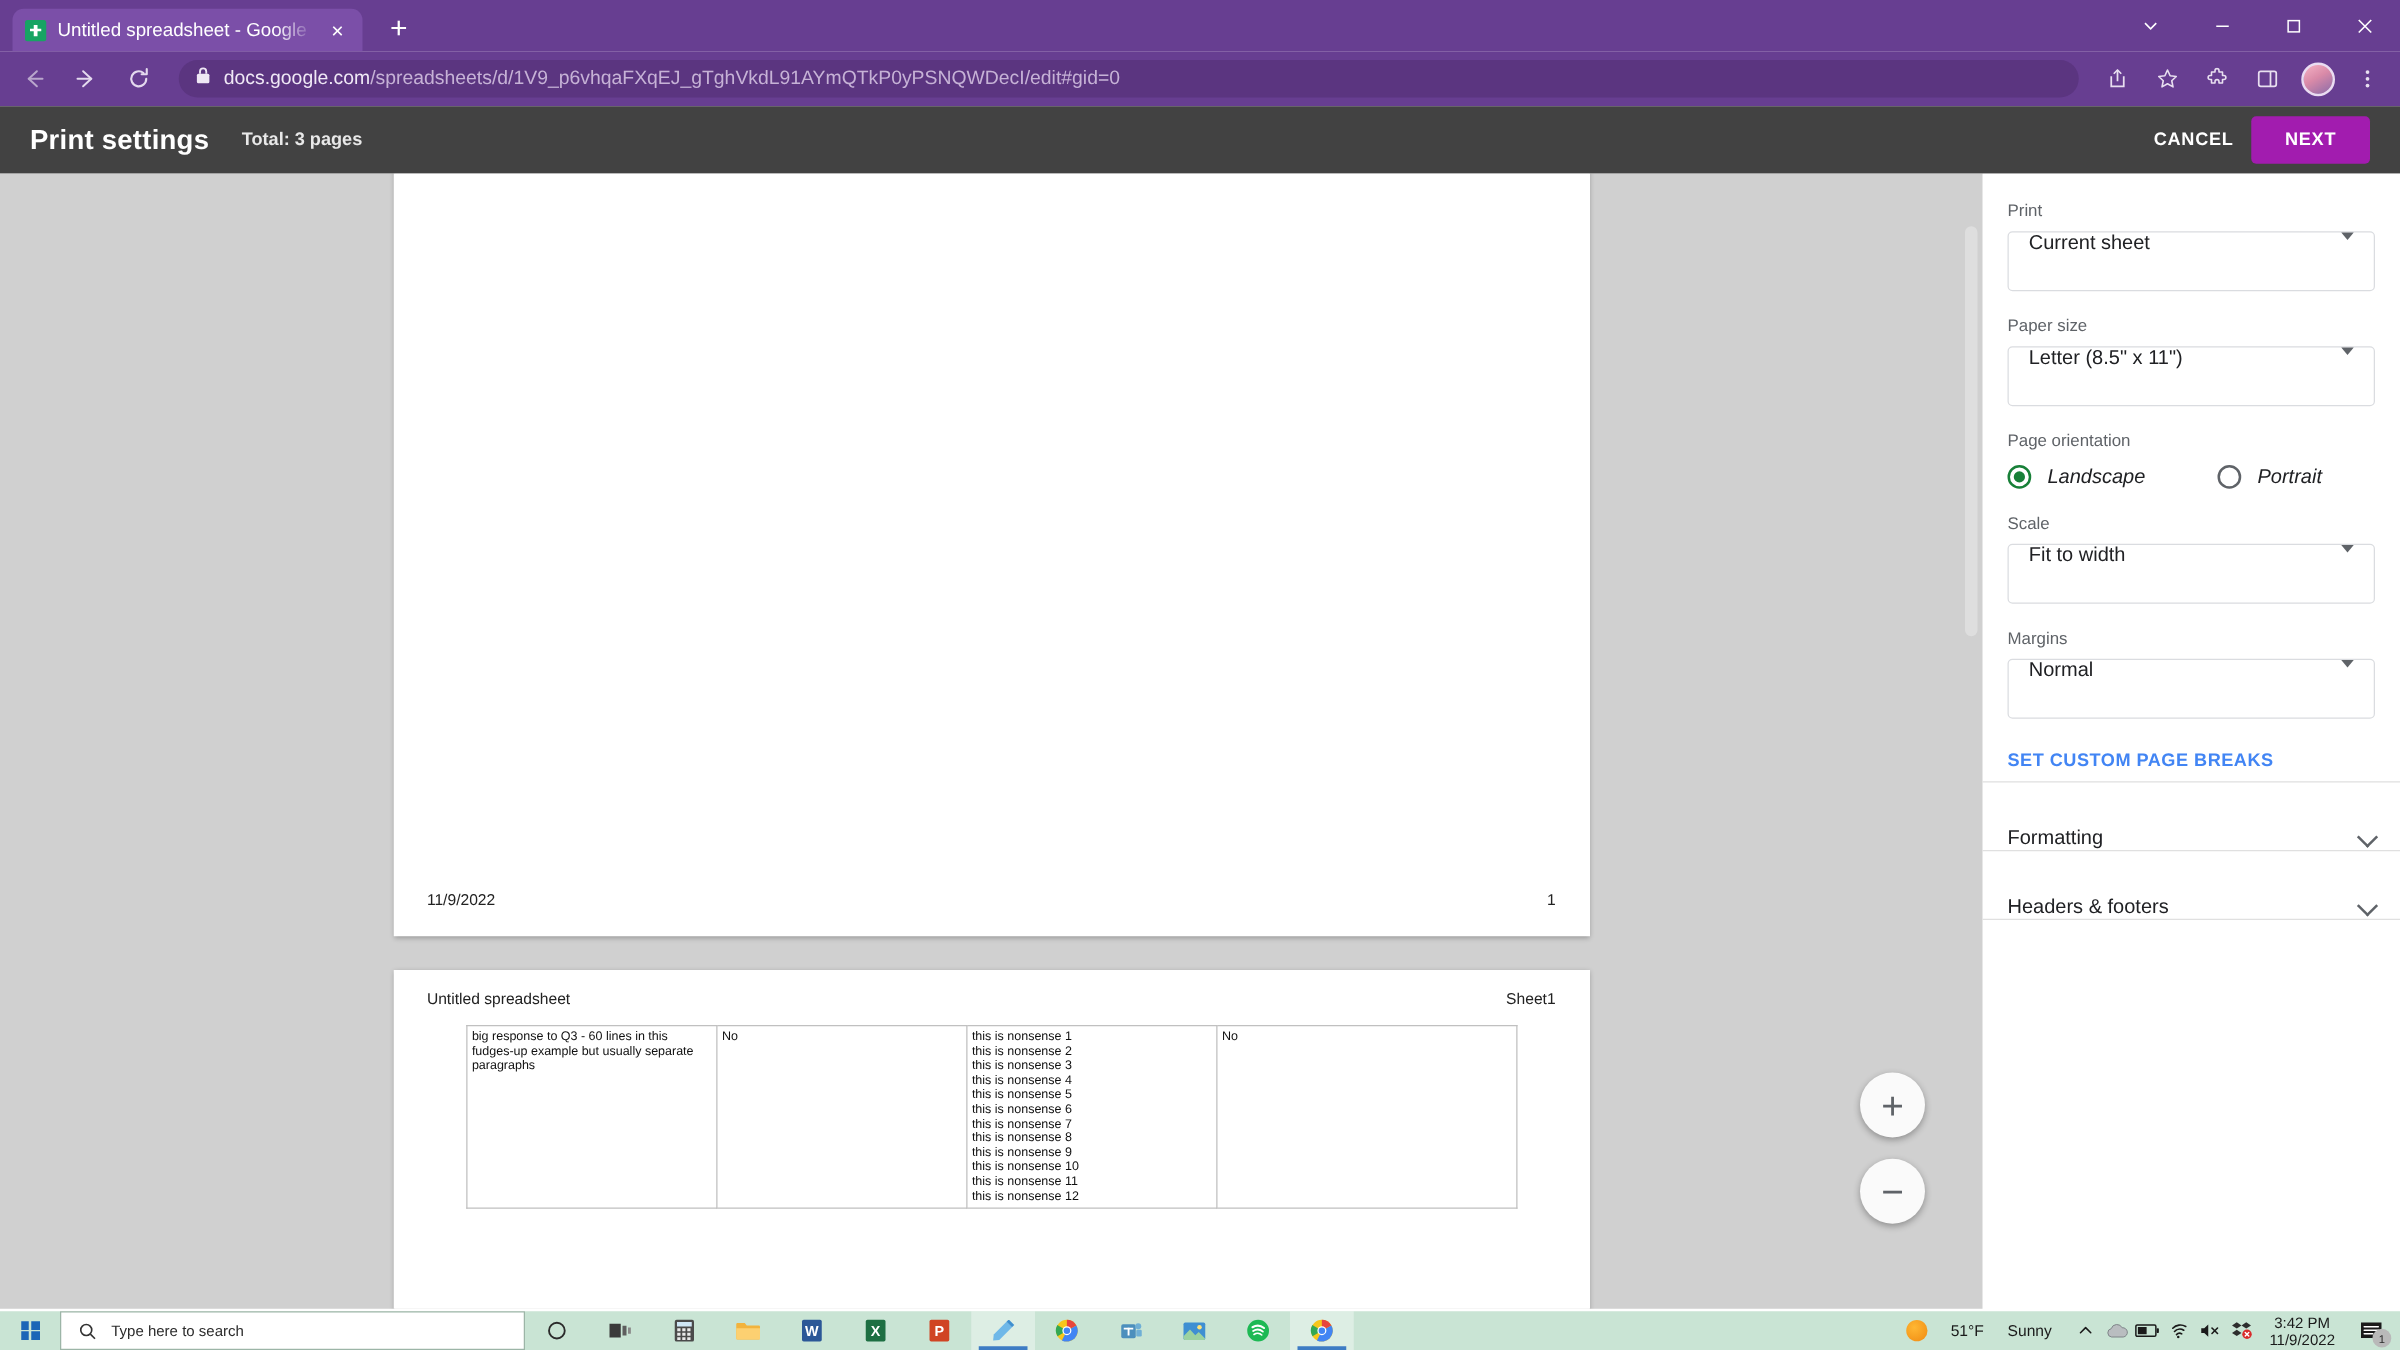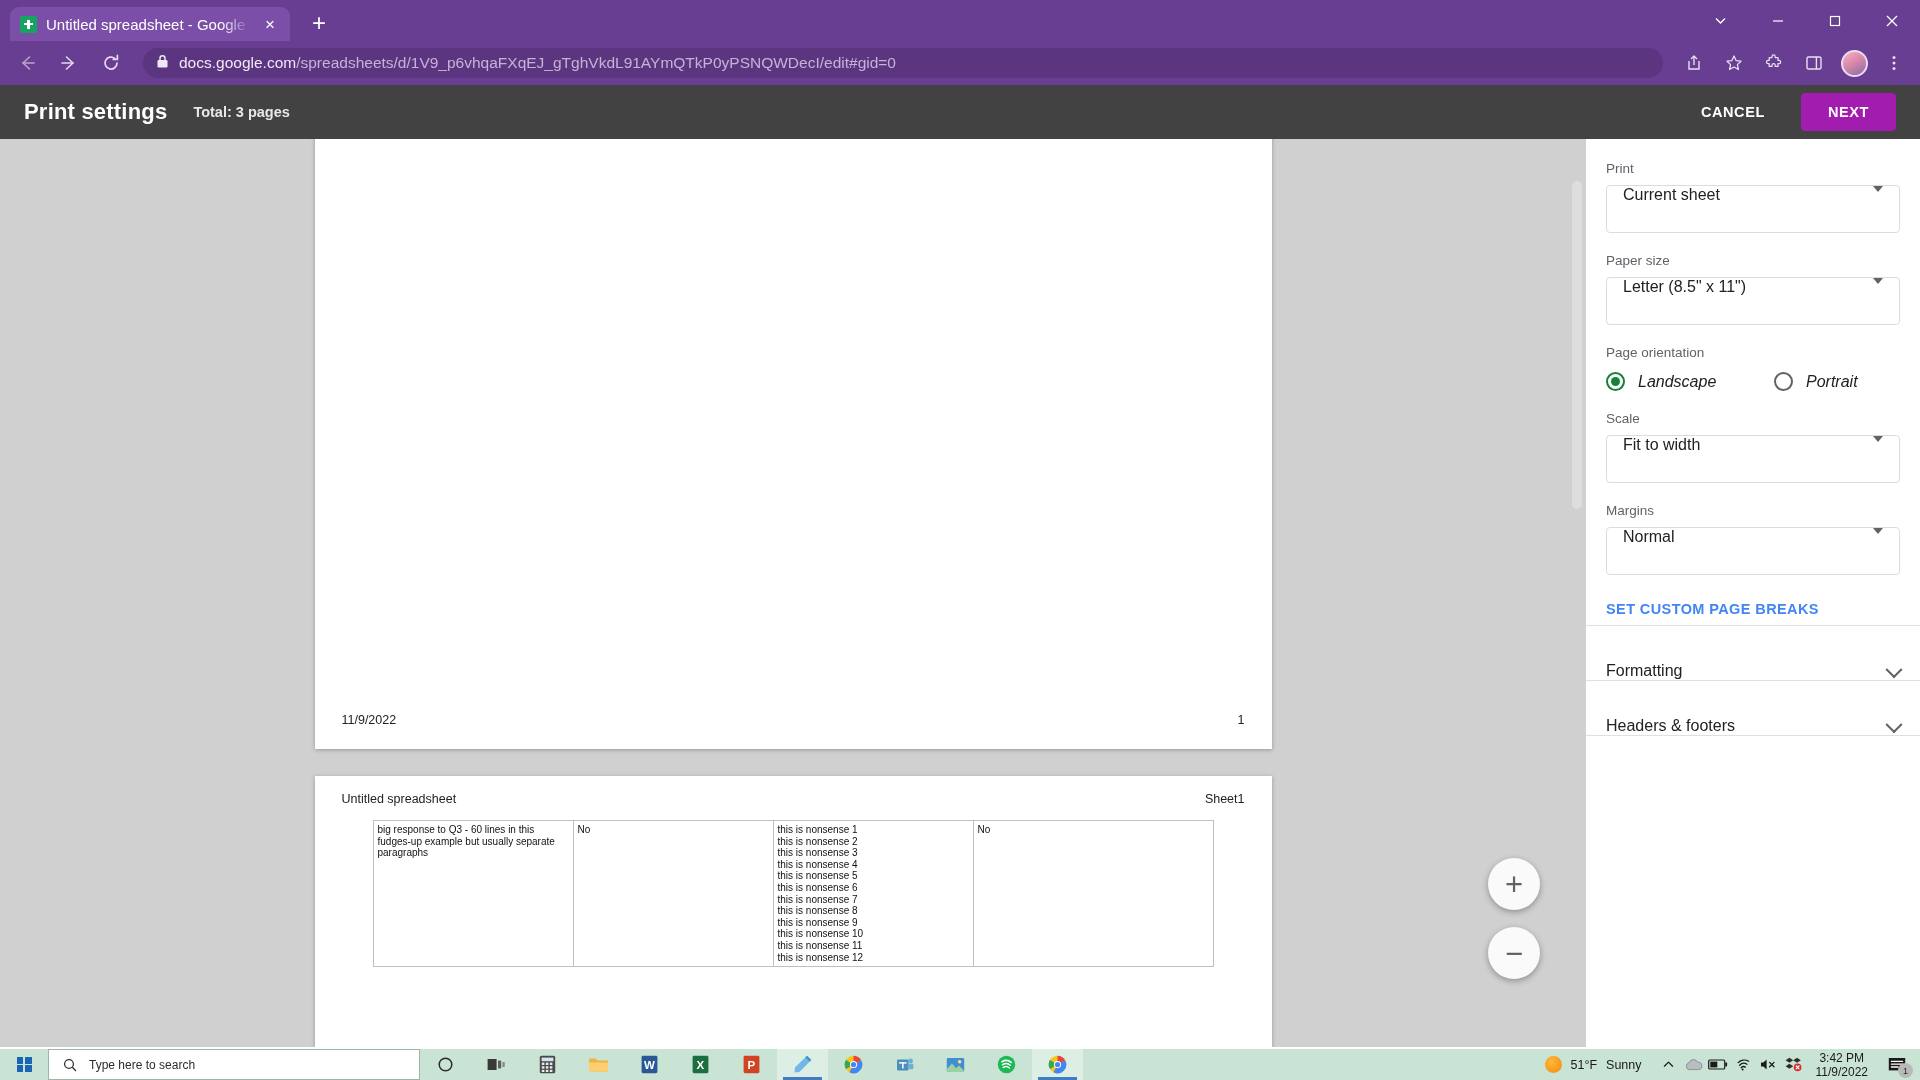--- a/index.html
+++ b/index.html
@@ -143,21 +143,20 @@
   .print-total {
     color: #E8E8E8;
     font-size: 14.5px;
     font-weight: bold;
     margin-left: 26px;
   }
   .print-header-actions {
     margin-left: auto;
     display: flex;
     align-items: center;
-    gap: 22px;
   }
   .btn-cancel {
     color: #fff;
     font-size: 14.5px;
     font-weight: bold;
     letter-spacing: .6px;
     background: none;
     border: none;
     padding: 9px 14px;
     font-family: inherit;
@@ -401,21 +400,21 @@
   .tb-app.active { background: rgba(255,255,255,.38); }
   .tray {
     margin-left: auto;
     display: flex;
     align-items: center;
     height: 31px;
     gap: 0;
     padding-right: 6px;
   }
   .weather {
-    display: flex; align-items: center; gap: 9px;
+    display: flex; align-items: center; gap: 19px;
     padding: 0 14px 0 6px;
     font-size: 12.5px; color: #1A1A1A;
   }
   .sun-dot {
     width: 17px; height: 17px; border-radius: 50%;
     background: radial-gradient(circle at 38% 35%, #FFB733, #F08A12);
   }
   .tray-ico {
     width: 25px; height: 31px;
     display: flex; align-items: center; justify-content: center;

